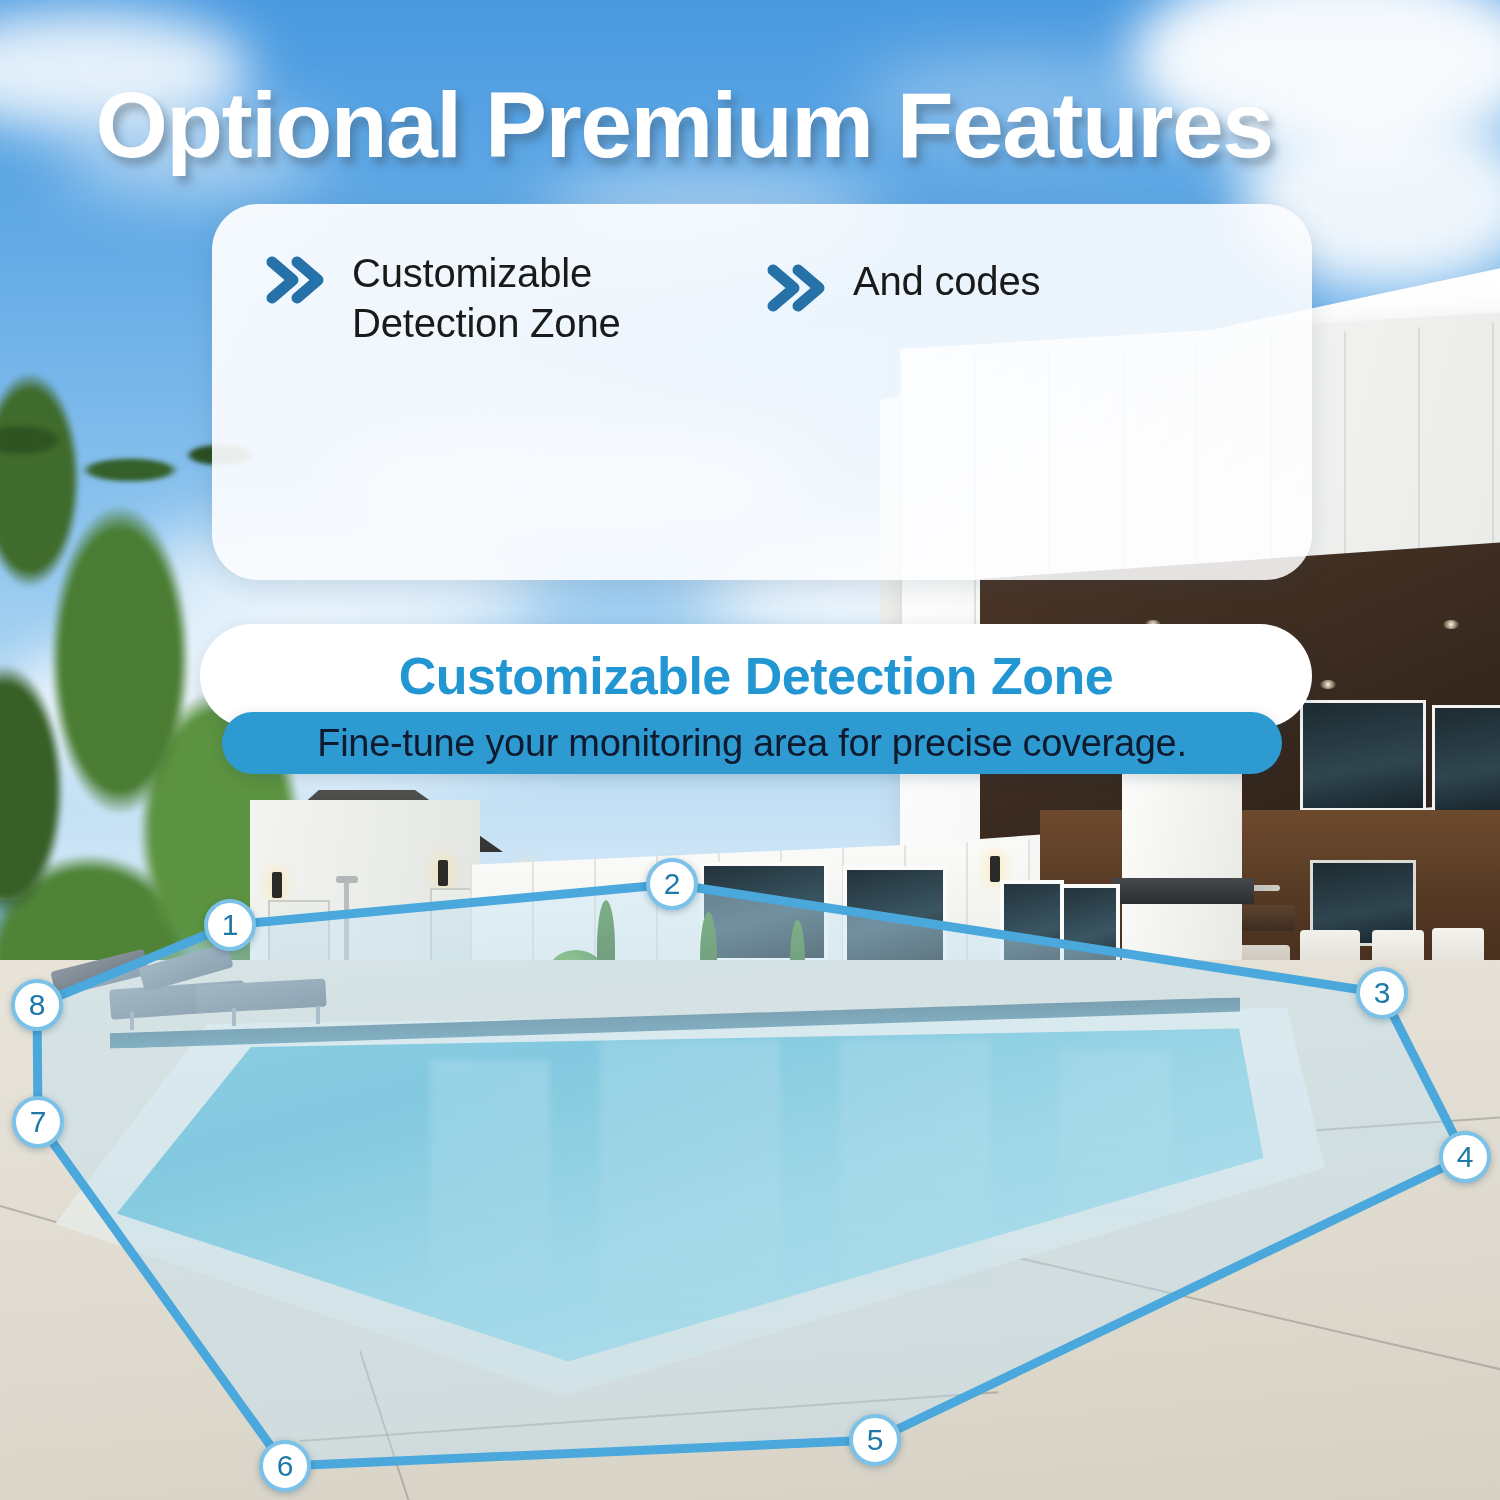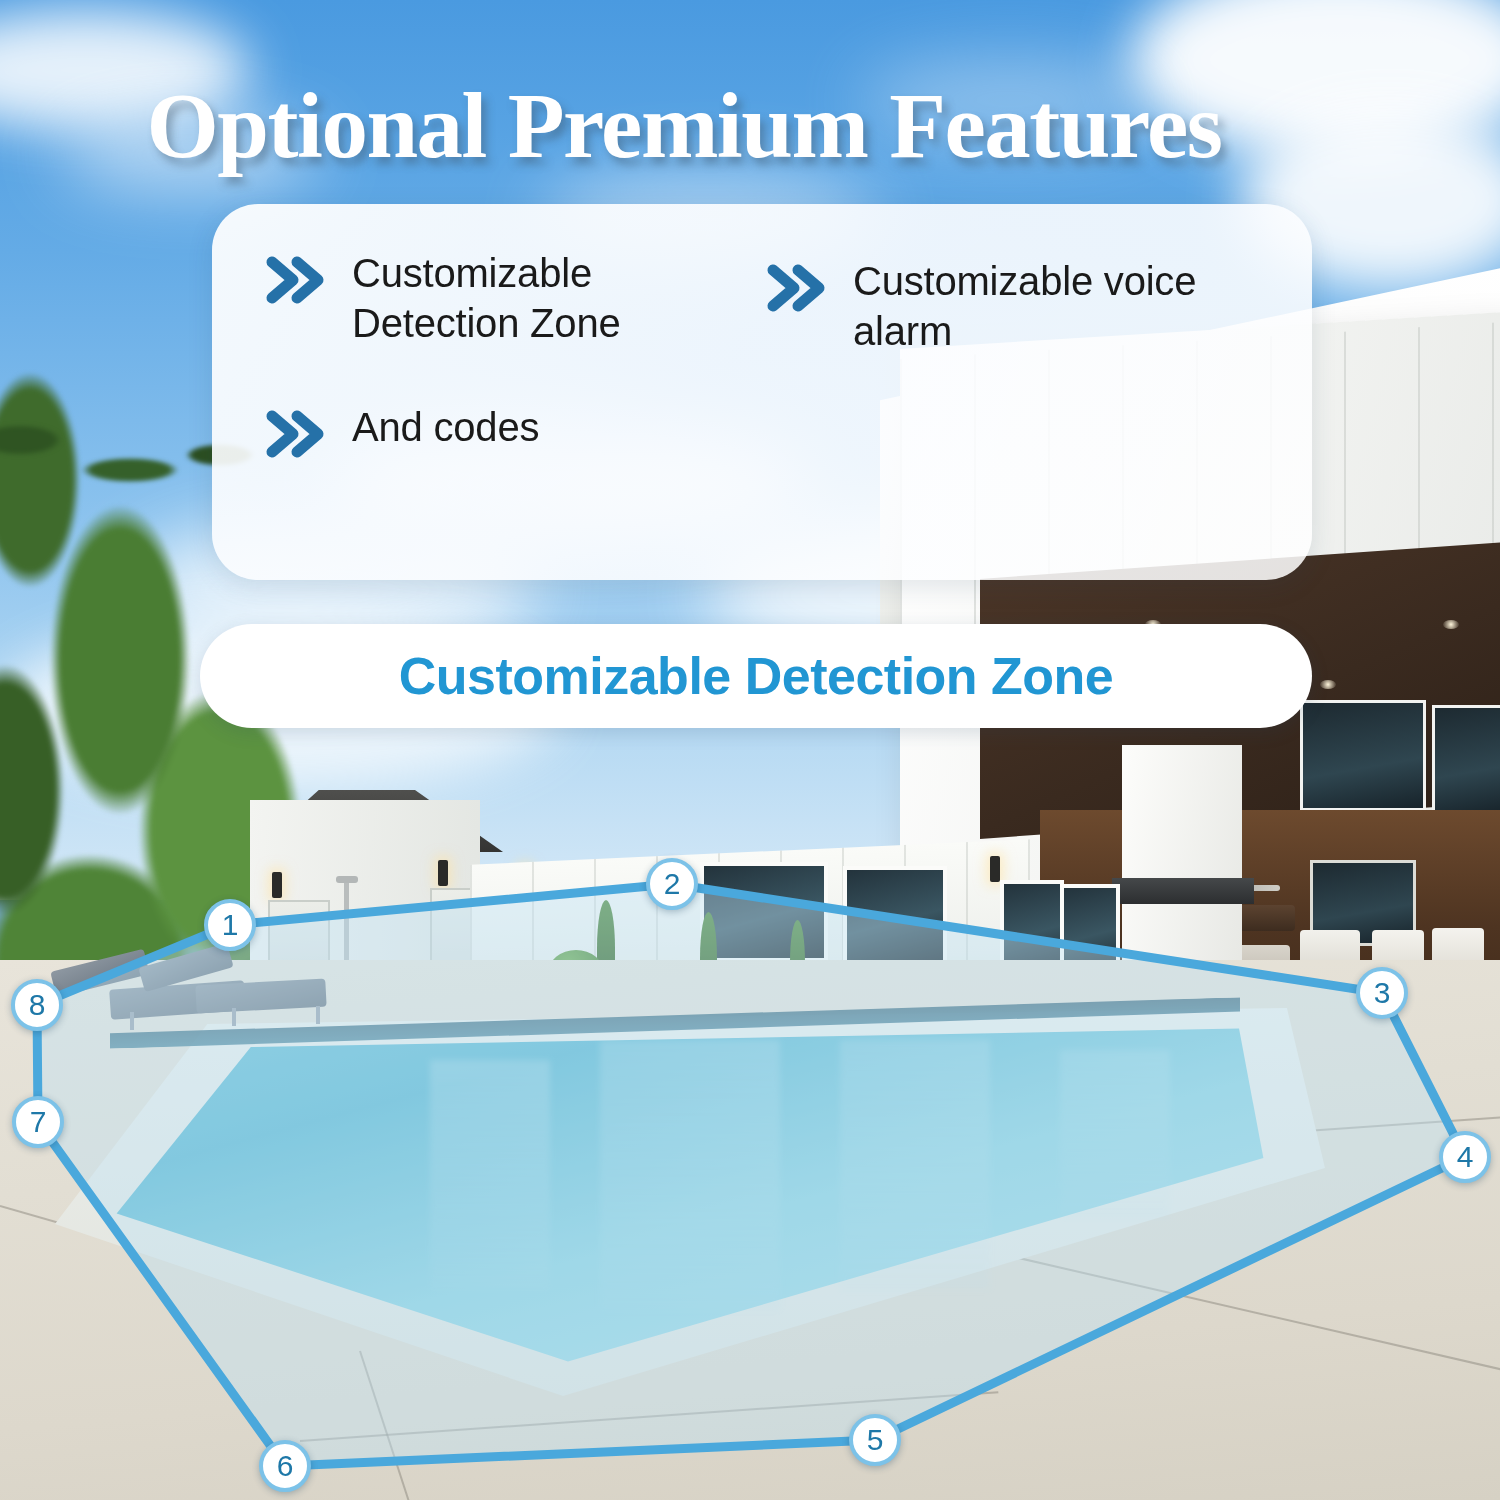--- a/index.html
+++ b/index.html
@@ -182,21 +182,21 @@
     color:#1e78a8;font-size:30px;font-weight:400;line-height:1;
     font-family:"Liberation Sans", sans-serif;
     box-shadow:0 2px 7px rgba(20,60,90,.30);
   }
 
   
   .title{
     position:absolute;left:0;top:72px;width:1368px;text-align:center;
     font-size:93px;font-weight:bold;color:#ffffff;letter-spacing:-1.5px;
     text-shadow:5px 7px 9px rgba(60,80,100,.42);
-    font-family:Liberation Serif, serif;
+    font-family:Liberation Sans, sans-serif;
   }
 
   
   .features-card{
     position:absolute;left:212px;top:204px;width:1100px;height:376px;
     background:linear-gradient(150deg,rgba(255,255,255,.93) 0%,rgba(250,252,255,.90) 45%,rgba(255,255,255,.86) 100%);
     border-radius:46px;
     box-shadow:0 6px 26px rgba(40,70,100,.13);
     display:grid;grid-template-columns:1fr 1fr;grid-template-rows:1fr 1fr;
     padding:44px 46px 40px 52px;box-sizing:border-box;
@@ -373,42 +373,34 @@
           <g fill="none" stroke="#2571a8" stroke-width="11" stroke-linecap="round" stroke-linejoin="round">
             <polyline points="8,10 29,28 8,46"></polyline>
             <polyline points="33,10 54,28 33,46"></polyline>
           </g>
         </svg>
       </span>
       <span class="feat-text">Customizable Detection Zone</span>
     </div>
 
 
-    <div class="feat feat-row2">
-      <span class="chev">
-        <svg width="62" height="56" viewBox="0 0 62 56">
-          <g fill="none" stroke="#2571a8" stroke-width="11" stroke-linecap="round" stroke-linejoin="round">
-            <polyline points="8,10 29,28 8,46"></polyline>
-            <polyline points="33,10 54,28 33,46"></polyline>
-          </g>
-        </svg>
-      </span>
-      <span class="feat-text">Customizable voice alarm</span>
-    </div>
 
     <div class="feat feat-row2">
       <span class="chev">
         <svg width="62" height="56" viewBox="0 0 62 56">
           <g fill="none" stroke="#2571a8" stroke-width="11" stroke-linecap="round" stroke-linejoin="round">
             <polyline points="8,10 29,28 8,46"></polyline>
             <polyline points="33,10 54,28 33,46"></polyline>
           </g>
         </svg>
       </span>
       <span class="feat-text">And codes</span>
     </div>
   </div>
 
   <div class="zone-banner">
     <span class="zone-banner-text">Customizable Detection Zone</span>
   </div>
+  <div class="zone-sub">
+    <span class="zone-sub-text">Fine-tune your monitoring area for precise coverage.</span>
+  </div>
 
 </div>
 
 </body></html>

